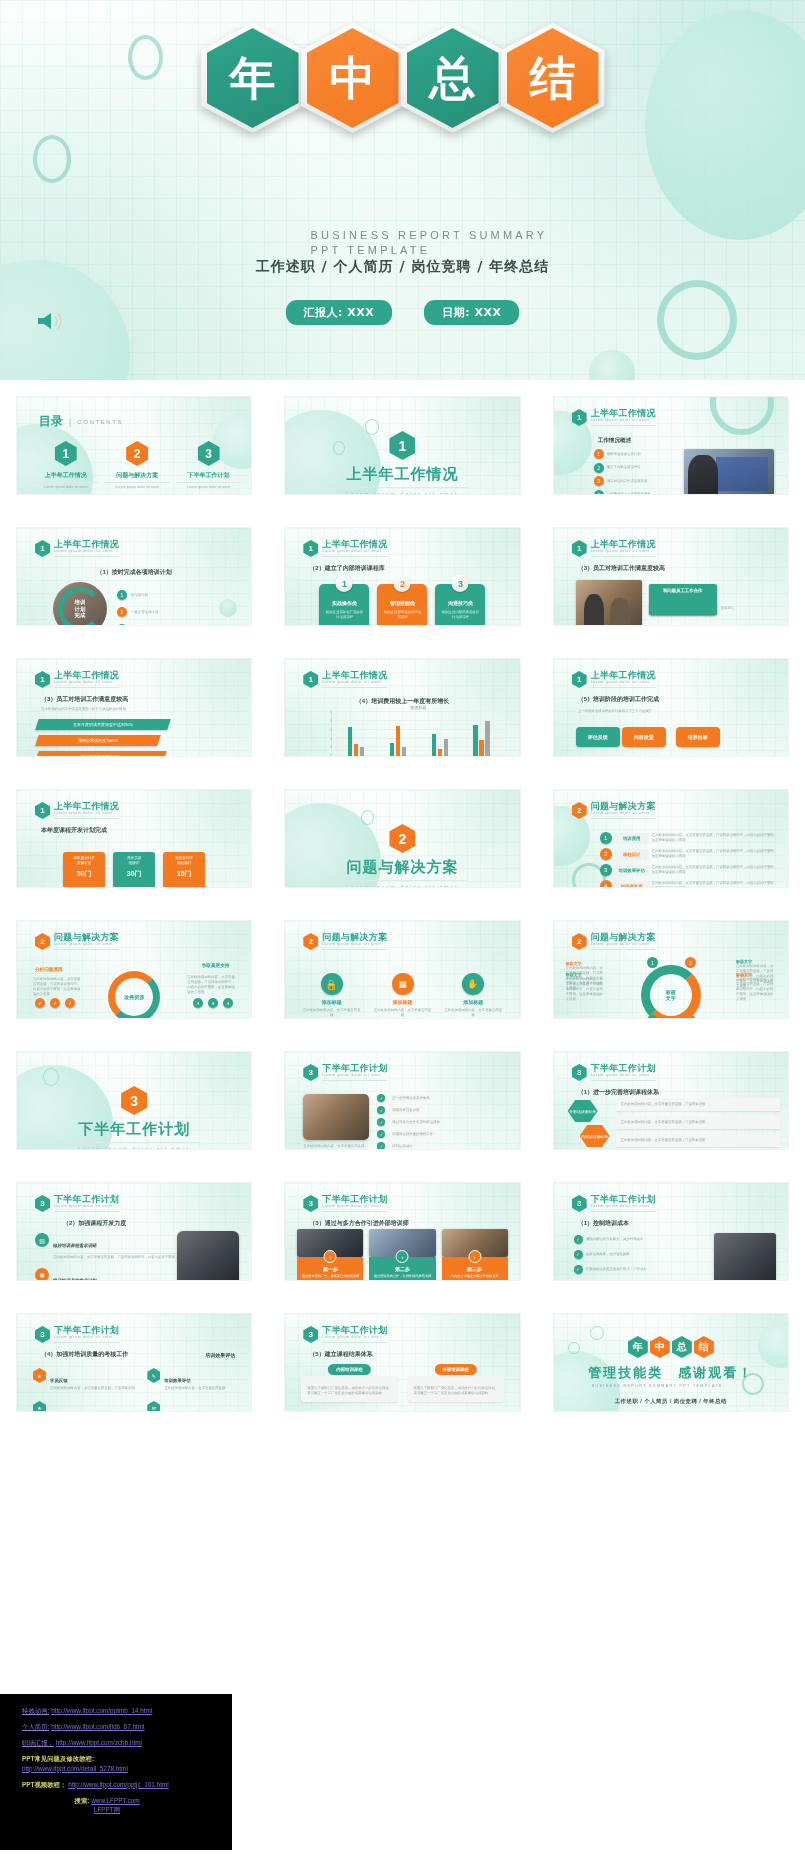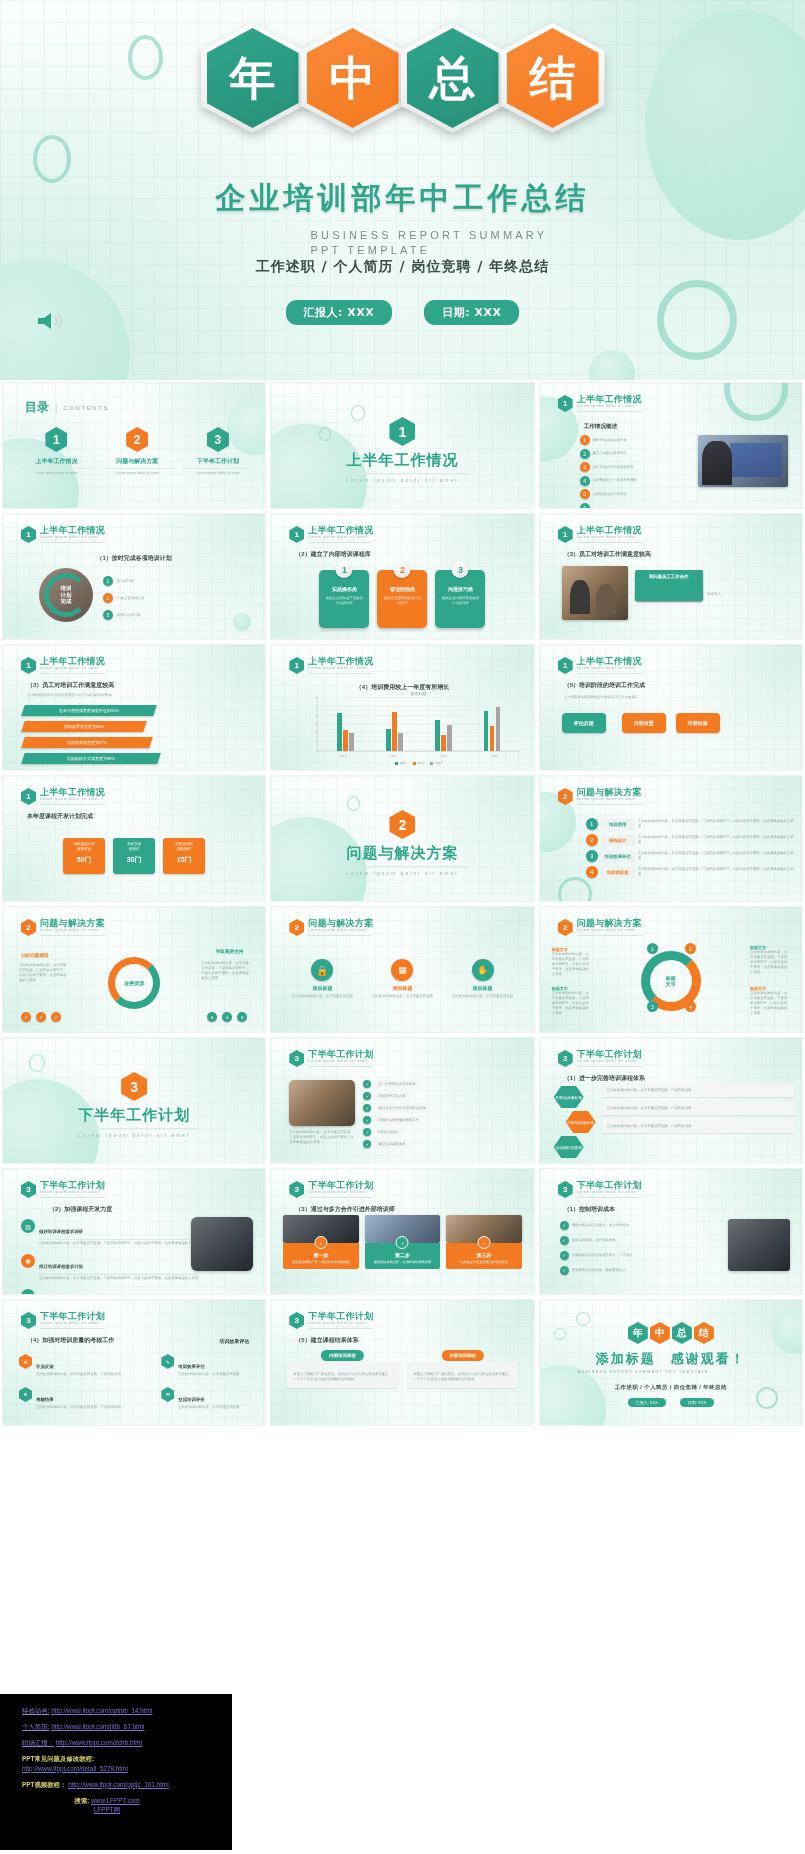--- a/index.html
+++ b/index.html
@@ -75,21 +75,21 @@
   }
   .speaker-icon { position:absolute; left:36px; top:310px; width:30px; height:22px; }
 
   
   .grid-wrap {
     position:absolute; top:380px; left:0; width:805px; height:1310px;
     display:grid; grid-template-columns:repeat(3,1fr); grid-auto-rows:131px;
     background:#fff;
   }
   .slide {
-    position:relative; overflow:hidden; margin:2px;
+    position:relative; overflow:hidden; margin:16px;
     background:
       radial-gradient(circle at 96% 6%, #d8f1e9 0%, rgba(216,241,233,0) 42%),
       radial-gradient(circle at 3% 92%, #d9f2ea 0%, rgba(217,242,234,0) 42%),
       linear-gradient(150deg,#fdfffe 0%,#f6fcfa 60%,#eef9f5 100%);
     border:1px solid #eef4f2;
   }
   .slide .g {
     position:absolute; inset:0;
     background-image:
       linear-gradient(to right, rgba(120,190,175,.08) 1px, transparent 1px),
@@ -235,21 +235,20 @@
         <div class="face"></div>
       <span>总</span>
     </div>
     <div class="hex orange">
       <div class="plate"></div>
         <div class="face"></div>
       <span>结</span>
     </div>
   </div>
 
-  <div class="cover-title">企业培训部年中工作总结</div>
   <div class="cover-sub-en">BUSINESS REPORT SUMMARY PPT TEMPLATE</div>
   <div class="cover-sub-cn">工作述职 / 个人简历 / 岗位竞聘 / 年终总结</div>
   <div class="pill-row">
     <div class="pill">汇报人: XXX</div>
     <div class="pill">日期: XXX</div>
   </div>
 </div>
 
 <div class="grid-wrap">
 
@@ -931,21 +930,21 @@
     <div class="ring" style="left:36px;top:12px;width:14px;height:14px;border-width:1.5px;"></div>
     <div class="ring" style="left:14px;top:28px;width:12px;height:12px;border-width:1.5px;"></div>
     <div class="ring" style="right:24px;bottom:16px;width:22px;height:22px;border-width:2px;"></div>
 
     <div style="position:absolute;left:0;right:0;top:22px;display:flex;justify-content:center;gap:2px;">
       <div style="width:20px;height:22px;background:#2fa58c;color:#fff;font-size:10px;font-weight:bold;display:flex;align-items:center;justify-content:center;clip-path:polygon(50% 0,100% 25%,100% 75%,50% 100%,0 75%,0 25%);filter:drop-shadow(0 1px 1px rgba(0,0,0,.2));">年</div>
       <div style="width:20px;height:22px;background:#f47a21;color:#fff;font-size:10px;font-weight:bold;display:flex;align-items:center;justify-content:center;clip-path:polygon(50% 0,100% 25%,100% 75%,50% 100%,0 75%,0 25%);filter:drop-shadow(0 1px 1px rgba(0,0,0,.2));">中</div>
       <div style="width:20px;height:22px;background:#2fa58c;color:#fff;font-size:10px;font-weight:bold;display:flex;align-items:center;justify-content:center;clip-path:polygon(50% 0,100% 25%,100% 75%,50% 100%,0 75%,0 25%);filter:drop-shadow(0 1px 1px rgba(0,0,0,.2));">总</div>
       <div style="width:20px;height:22px;background:#f47a21;color:#fff;font-size:10px;font-weight:bold;display:flex;align-items:center;justify-content:center;clip-path:polygon(50% 0,100% 25%,100% 75%,50% 100%,0 75%,0 25%);filter:drop-shadow(0 1px 1px rgba(0,0,0,.2));">结</div>
     </div>
-    <div style="position:absolute;left:0;right:0;top:50px;text-align:center;font-size:13px;font-weight:bold;color:#2fa58c;letter-spacing:2px;font-family:'DejaVu Sans','Liberation Sans',sans-serif;">添加标题　感谢观看！</div>
+    <div style="position:absolute;left:0;right:0;top:50px;text-align:center;font-size:13px;font-weight:bold;color:#2fa58c;letter-spacing:2px;font-family:'DejaVu Sans','Liberation Sans',sans-serif;">管理技能类　感谢观看！</div>
     <div style="position:absolute;left:38px;right:20px;top:70px;font-size:3.6px;color:#8fa4a0;letter-spacing:1.4px;line-height:1.4;">BUSINESS REPORT SUMMARY PPT TEMPLATE</div>
     <div style="position:absolute;left:0;right:0;top:84px;text-align:center;font-size:5.4px;font-weight:bold;color:#3d4f4b;letter-spacing:.5px;">工作述职 / 个人简历 / 岗位竞聘 / 年终总结</div>
     <div style="position:absolute;left:0;right:0;top:98px;display:flex;justify-content:center;gap:14px;">
       <div style="background:#2fa58c;color:#fff;font-size:4px;padding:2px 8px;border-radius:6px;">汇报人: XXX</div>
       <div style="background:#2fa58c;color:#fff;font-size:4px;padding:2px 8px;border-radius:6px;">日期: XXX</div>
     </div>
   </div>
 
 </div>
 

